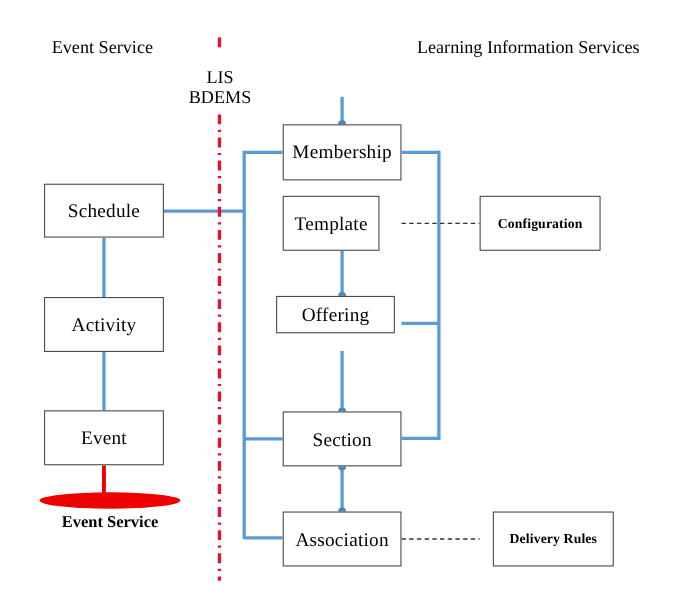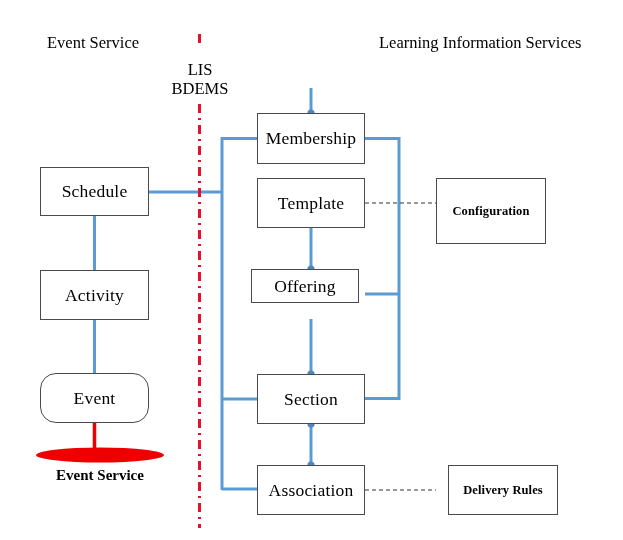--- a/index.html
+++ b/index.html
@@ -120,32 +120,32 @@
 
   <div class="free-label label-divider" style="left:150px; top:60px; width:100px;">
     <div>LIS</div>
     <div>BDEMS</div>
   </div>
 
   <div class="node-box node-main" style="left:40px; top:167px; width:109px; height:49px;">Schedule</div>
 
   <div class="node-box node-main" style="left:40px; top:270px; width:109px; height:50px;">Activity</div>
 
-  <div class="node-box node-main" style="left:40px; top:373px; width:109px; height:50px;border-radius:16px;">Event</div>
+  <div class="node-box node-main" style="left:40px; top:373px; width:109px; height:50px;">Event</div>
 
   <div class="free-label label-event-service" style="left:40px; top:467px; width:120px; text-align:center;">Event Service</div>
 
 
   <div class="node-box node-main" style="left:257px; top:113px; width:108px; height:51px;">Membership</div>
 
-  <div class="node-box node-main" style="left:257px; top:178px; width:108px; height:50px;">Template</div>
+  <div class="node-box node-main" style="left:257px; top:178px; width:88px; height:50px;">Template</div>
 
   <div class="node-box node-main" style="left:251px; top:269px; width:108px; height:34px;text-align:center;">Offering</div>
 
   <div class="node-box node-main" style="left:257px; top:465px; width:108px; height:50px;">Association</div>
 
   <div class="node-box node-main" style="left:257px; top:374px; width:108px; height:50px;">Section</div>
 
-  <div class="node-box node-aux" style="left:436px; top:178px; width:110px; height:66px;">Configuration</div>
+  <div class="node-box node-aux" style="left:436px; top:178px; width:110px; height:50px;">Configuration</div>
 
   <div class="node-box node-aux" style="left:436px; top:465px; width:110px; height:50px;margin-left:12px;">Delivery Rules</div>
 
 </div>
 
 </body></html>

